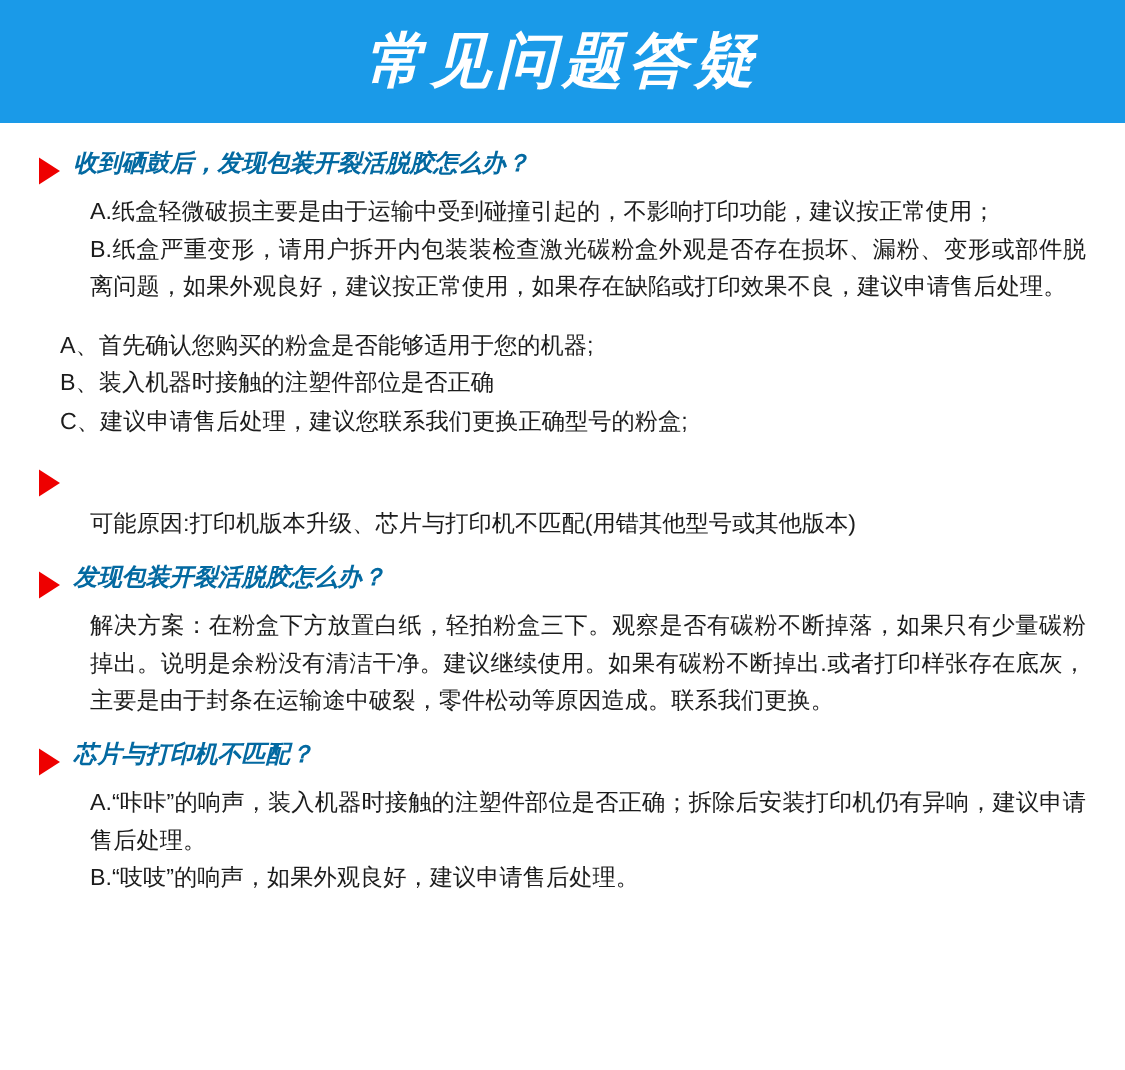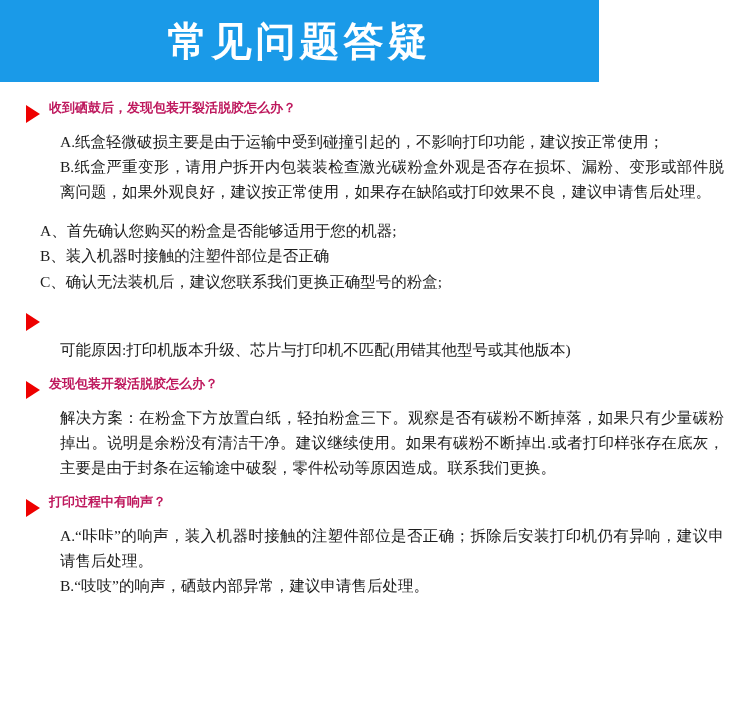--- a/index.html
+++ b/index.html
@@ -14,27 +14,28 @@
     color: #222222;
     overflow: hidden;
   }
   .page {
     width: 750px;
     height: 713px;
     position: relative;
     background: #ffffff;
   }
   .header-banner {
-    width: 599px;
+    width: 750px;
     height: 82px;
     background: #1a9ae8;
     display: flex;
     align-items: center;
     justify-content: center;
     box-sizing: border-box;
+    font-style: italic;
   }
   .header-title {
     color: #ffffff;
     font-size: 40px;
     font-weight: bold;
     letter-spacing: 4px;
     line-height: 1;
   }
   .content {
     padding: 18px 26px 0 26px;
@@ -52,32 +53,32 @@
     width: 0;
     height: 0;
     border-top: 9px solid transparent;
     border-bottom: 9px solid transparent;
     border-left: 14px solid #ee0000;
     margin-top: 5px;
     margin-right: 9px;
     flex: 0 0 auto;
   }
   .q-text {
-    color: #be185d;
-    font-size: 13px;
+    color: #0369a1;
+    font-size: 16px;
     font-weight: bold;
     line-height: 1.3;
+    font-style: italic;
   }
   .a-block {
     padding-left: 34px;
     font-size: 15.5px;
     line-height: 1.62;
     color: #1c1c1c;
     text-align: justify;
-    font-family: Liberation Serif, serif;
   }
   .a-line {
     display: block;
   }
   .a-indent {
     padding-left: 14px;
   }
 </style>
 </head>
 <body>
@@ -98,21 +99,21 @@
       <div class="a-block">
         <span class="a-line">A.纸盒轻微破损主要是由于运输中受到碰撞引起的，不影响打印功能，建议按正常使用；</span>
         <span class="a-line">B.纸盒严重变形，请用户拆开内包装装检查激光碳粉盒外观是否存在损坏、漏粉、变形或部件脱离问题，如果外观良好，建议按正常使用，如果存在缺陷或打印效果不良，建议申请售后处理。</span>
       </div>
     </div>
 
     <div class="faq-item">
       <div class="a-block a-indent">
         <span class="a-line">A、首先确认您购买的粉盒是否能够适用于您的机器;</span>
         <span class="a-line">B、装入机器时接触的注塑件部位是否正确</span>
-        <span class="a-line">C、确认无法装机后，建议您联系我们更换正确型号的粉盒;</span>
+        <span class="a-line">C、建议申请售后处理，建议您联系我们更换正确型号的粉盒;</span>
       </div>
     </div>
 
     <div class="faq-item">
       <div class="q-row">
         <span class="tri"></span>
       </div>
       <div class="a-block">
         <span class="a-line">可能原因:打印机版本升级、芯片与打印机不匹配(用错其他型号或其他版本)</span>
       </div>
@@ -124,22 +125,22 @@
         <span class="q-text">发现包装开裂活脱胶怎么办？</span>
       </div>
       <div class="a-block">
         <span class="a-line">解决方案：在粉盒下方放置白纸，轻拍粉盒三下。观察是否有碳粉不断掉落，如果只有少量碳粉掉出。说明是余粉没有清洁干净。建议继续使用。如果有碳粉不断掉出.或者打印样张存在底灰，主要是由于封条在运输途中破裂，零件松动等原因造成。联系我们更换。</span>
       </div>
     </div>
 
     <div class="faq-item">
       <div class="q-row">
         <span class="tri"></span>
-        <span class="q-text">打印过程中有响声？</span>
+        <span class="q-text">芯片与打印机不匹配？</span>
       </div>
       <div class="a-block">
         <span class="a-line">A.“咔咔”的响声，装入机器时接触的注塑件部位是否正确；拆除后安装打印机仍有异响，建议申请售后处理。</span>
-        <span class="a-line">B.“吱吱”的响声，硒鼓内部异常，建议申请售后处理。</span>
+        <span class="a-line">B.“吱吱”的响声，如果外观良好，建议申请售后处理。</span>
       </div>
     </div>
 
   </div>
 </div>
 
 </body></html>

